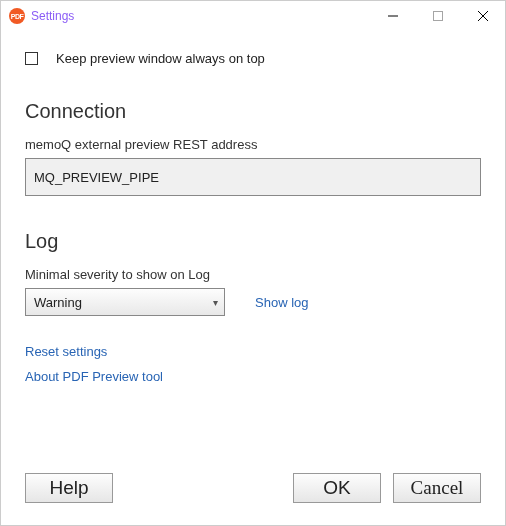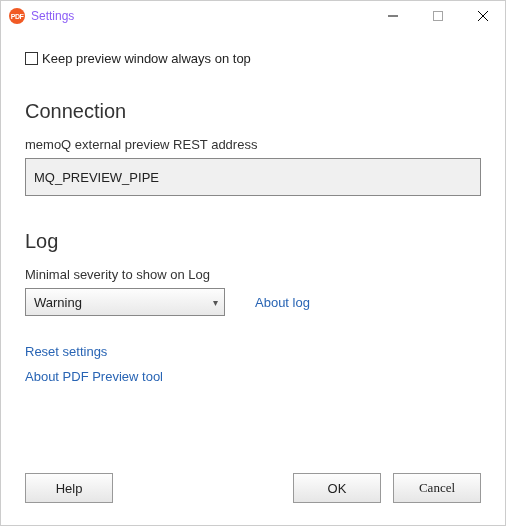--- a/index.html
+++ b/index.html
@@ -57,21 +57,21 @@
   h2 {
     font-size: 20px;
     font-weight: 400;
     color: #333;
     margin: 18px 0 14px 0;
   }
   h2.first { margin-top: 10px; }
   .checkbox-row {
     display: flex;
     align-items: center;
-    gap: 4px;
+    gap: 18px;
     margin-bottom: 6px;
   }
   .checkbox {
     width: 13px; height: 13px;
     border: 1px solid #333;
     background: #fff;
   }
   .field-label {
     font-size: 13px;
     color: #333;
@@ -123,21 +123,21 @@
     padding: 0 24px 22px 24px;
     display: flex;
     align-items: center;
   }
   .btn {
     height: 30px;
     min-width: 88px;
     border: 1px solid #999;
     background: linear-gradient(#fdfdfd,#e6e6e6);
     font-family: inherit;
-    font-size: 13px;
+    font-size: 19px;
     color: #222;
     cursor: pointer;
   }
   .footer .spacer { flex: 1; }
   .footer .btn + .btn { margin-left: 12px; font-family: Liberation Serif, serif; }
 </style>
 </head>
 <body>
 
 <div class="titlebar">
@@ -174,21 +174,21 @@
   <div class="field-label">memoQ external preview REST address</div>
   <input class="text-input" type="text" value="MQ_PREVIEW_PIPE" style="">
 
   <h2 style="margin-top:34px;">Log</h2>
   <div class="field-label">Minimal severity to show on Log</div>
   <div class="log-row">
     <div class="select">
       <span>Warning</span>
       <span class="chev">▾</span>
     </div>
-    <span class="link">About log</span>
+    <span class="link">Show log</span>
   </div>
 
   <div class="links-stack">
     <span class="link">Reset settings</span>
     <span class="link">About PDF Preview tool</span>
   </div>
 
 </div>
 
 <div class="footer">

